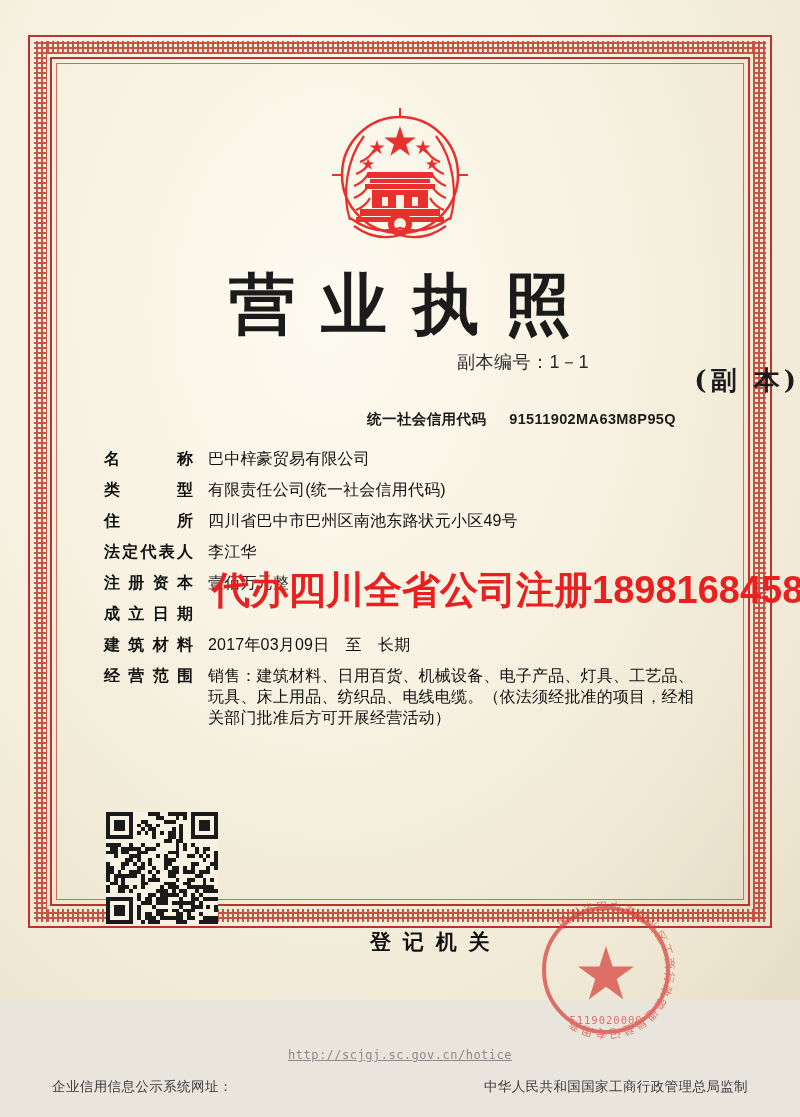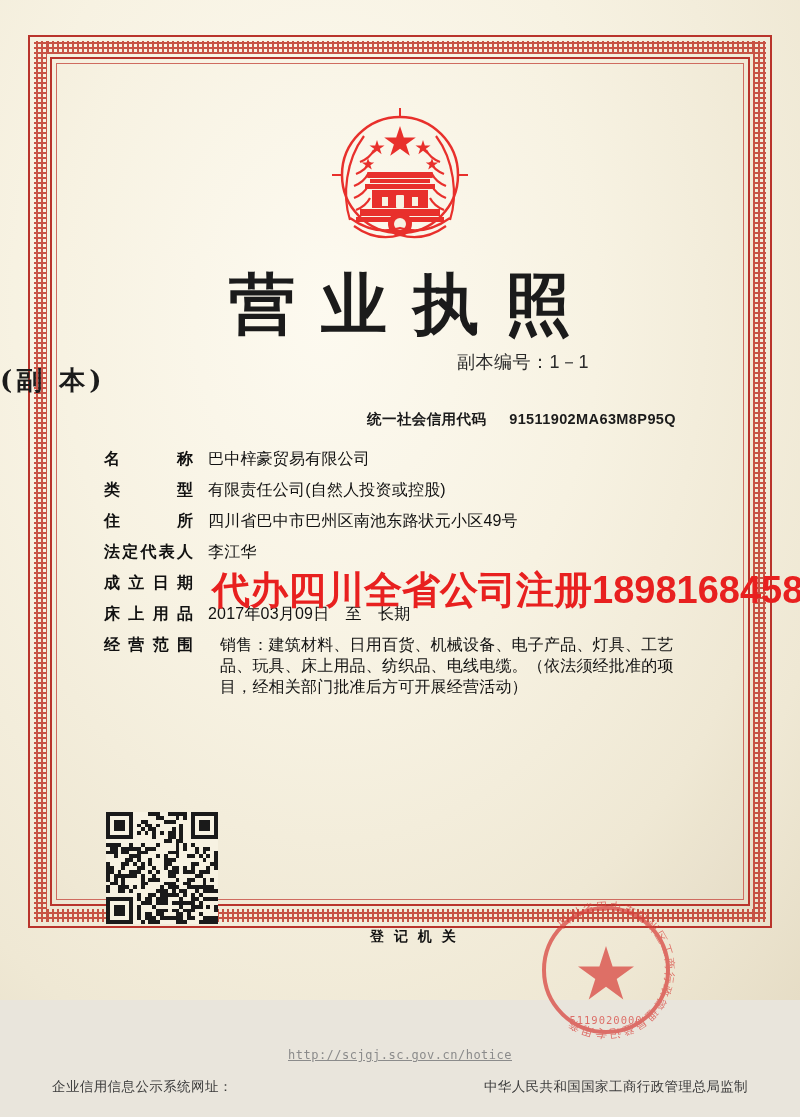--- a/index.html
+++ b/index.html
@@ -95,21 +95,21 @@
     font-size: 66px;
     letter-spacing: 26px;
     text-indent: 26px;
     color: #1b1b1b;
   }
   .subtitle {
     position: absolute;
     top: 363px;
     left: 0;
     width: 100%;
-    text-align: left;
+    text-align: right;
     font-family: "DejaVu Serif", serif;
     font-weight: bold;
     font-size: 26px;
     letter-spacing: 4px;
     color: #1b1b1b;
   }
   .copy-no {
     position: absolute;
     top: 350px;
     left: 457px;
@@ -153,21 +153,21 @@
     box-sizing: border-box;
     line-height: 22px;
   }
   .row-value {
     flex: 1;
     font-size: 16px;
     color: #111;
     line-height: 22px;
     letter-spacing: 0.2px;
   }
-  .row.scope { margin-top: 4px; gap: 12px; }
+  .row.scope { margin-top: 4px; }
   .row.scope .row-value { font-size: 16px; line-height: 21px; }
 
   .capital-row .row-value { color: #222; }
 
   
   .watermark-ad {
     position: absolute;
     left: 212px;
     top: 565px;
     font-size: 38px;
@@ -200,21 +200,21 @@
     line-height: 19px;
     color: #333;
     letter-spacing: 0.2px;
   }
 
   
   .reg-auth {
     position: absolute;
     left: 370px;
     top: 928px;
-    font-size: 14px;
+    font-size: 21px;
     font-weight: bold;
     letter-spacing: 3px;
     color: #111;
   }
   .reg-date {
     position: absolute;
     left: 484px;
     top: 990px;
     font-size: 16px;
     color: #111;
@@ -338,35 +338,39 @@
     <span>91511902MA63M8P95Q</span>
   </div>
 
   <div class="fields">
     <div class="row">
       <div class="row-label">名称</div>
       <div class="row-value">巴中梓豪贸易有限公司</div>
     </div>
     <div class="row">
       <div class="row-label">类型</div>
-      <div class="row-value">有限责任公司(自然人投资或控股)</div>
+      <div class="row-value">有限责任公司(统一社会信用代码)</div>
     </div>
     <div class="row">
       <div class="row-label">住所</div>
       <div class="row-value">四川省巴中市巴州区南池东路状元小区49号</div>
     </div>
     <div class="row">
       <div class="row-label">法定代表人</div>
       <div class="row-value">李江华</div>
     </div>
+    <div class="row capital-row">
+      <div class="row-label">注册资本</div>
+      <div class="row-value">壹佰万元整</div>
+    </div>
     <div class="row">
       <div class="row-label">成立日期</div>
     </div>
     <div class="row">
-      <div class="row-label">床上用品</div>
+      <div class="row-label">建筑材料</div>
       <div class="row-value">2017年03月09日　至　长期</div>
     </div>
     <div class="row scope">
       <div class="row-label">经营范围</div>
       <div class="row-value">销售：建筑材料、日用百货、机械设备、电子产品、灯具、工艺品、玩具、床上用品、纺织品、电线电缆。（依法须经批准的项目，经相关部门批准后方可开展经营活动）</div>
     </div>
   </div>
 
   <div class="watermark-ad">代办四川全省公司注册18981684588</div>
 

